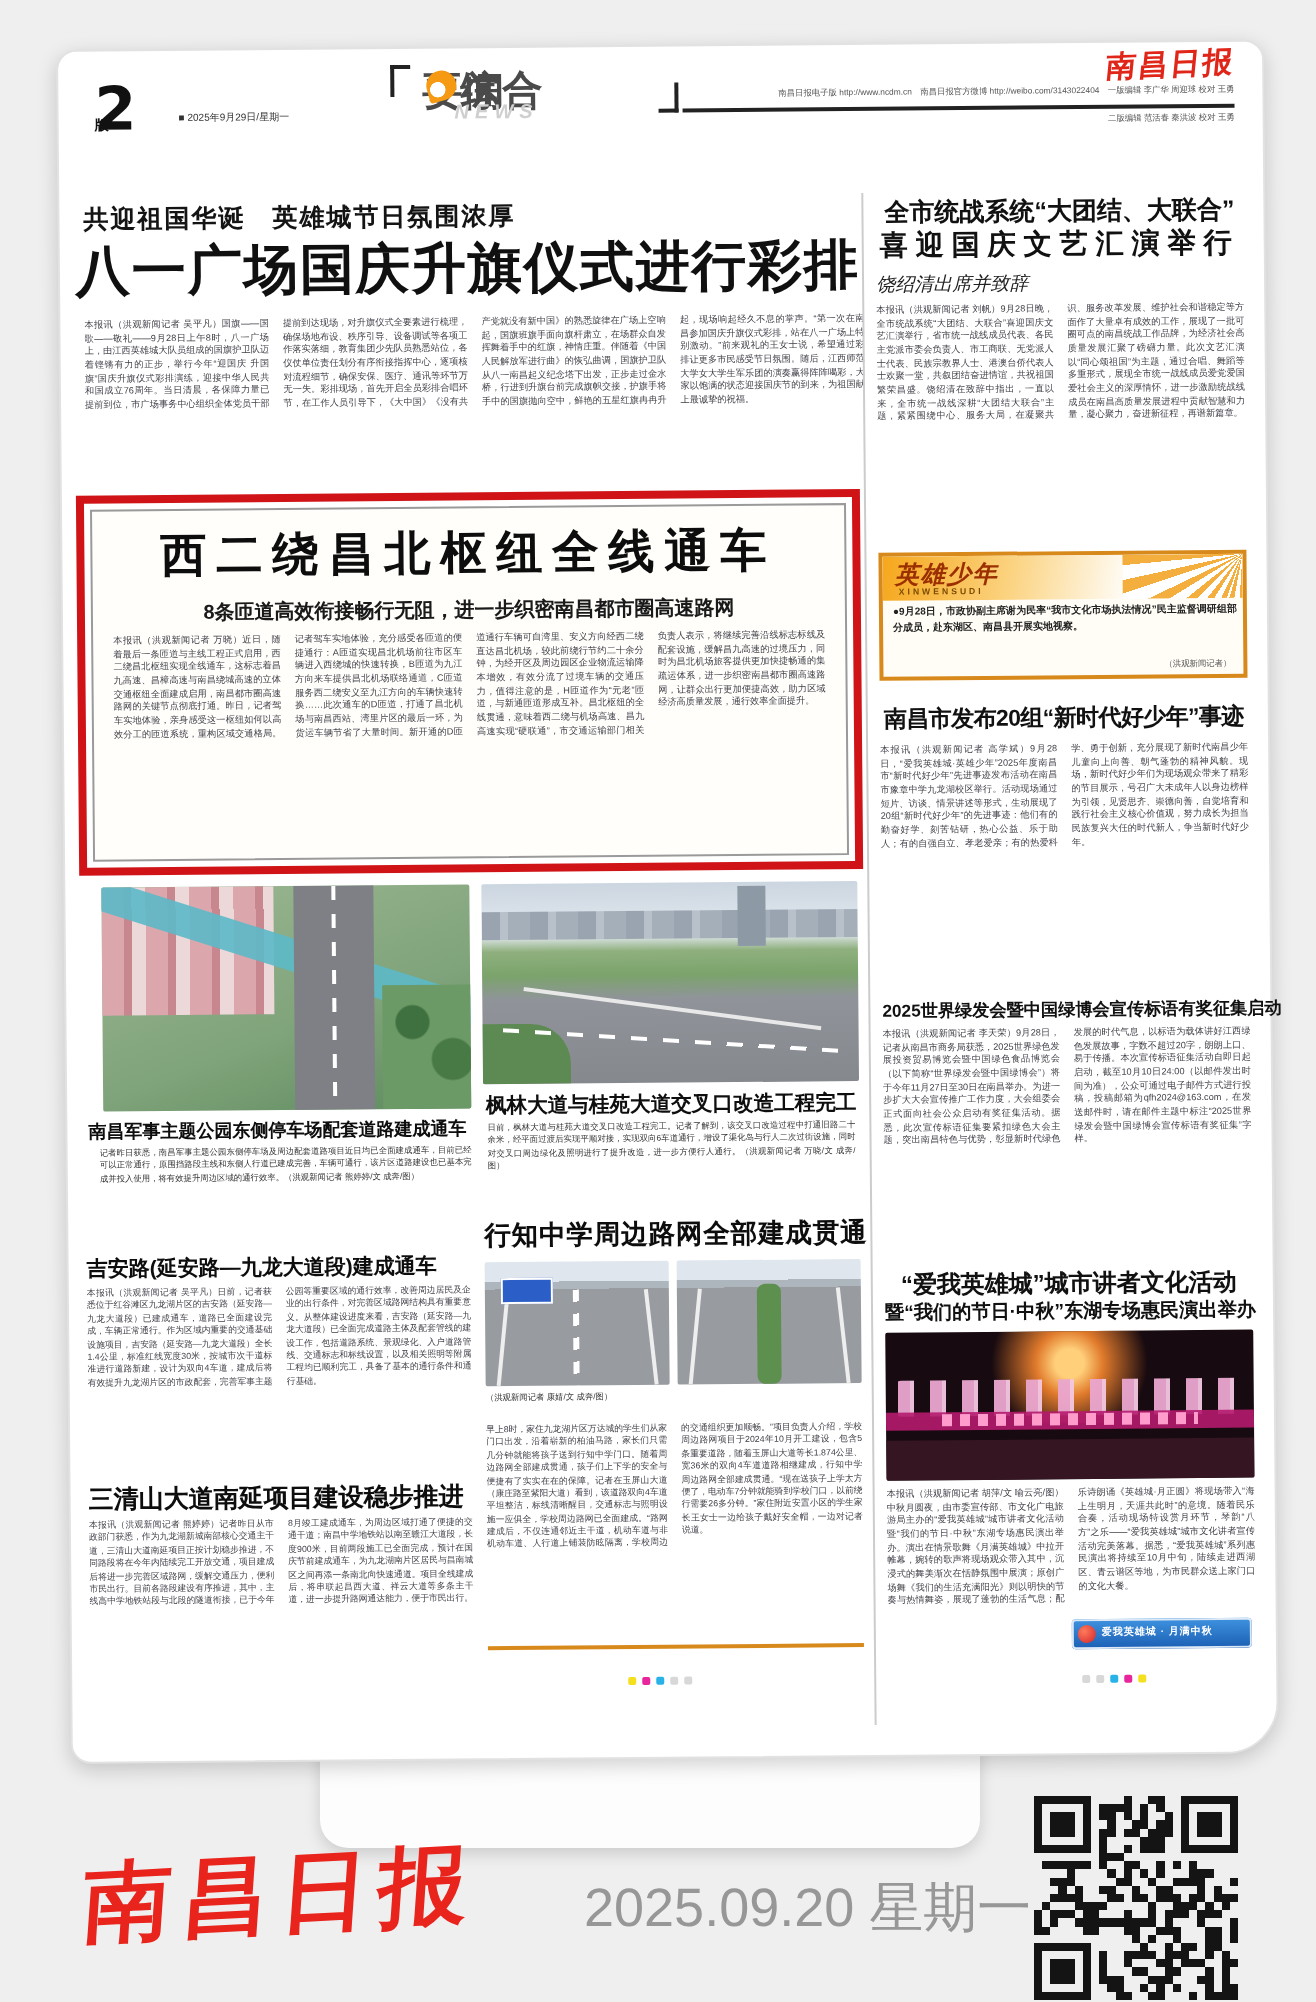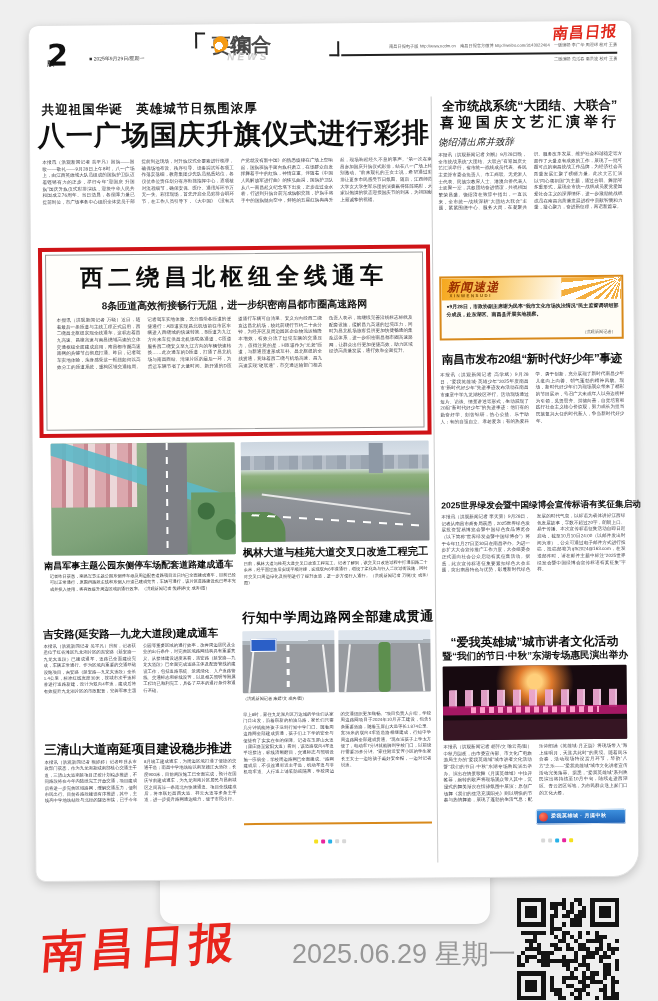--- a/index.html
+++ b/index.html
@@ -180,21 +180,21 @@
   <div class="vdiv"></div>
 
   <div class="tz-t1">全市统战系统“大团结、大联合”</div>
   <div class="tz-t2">喜迎国庆文艺汇演举行</div>
   <div class="tz-by">饶绍清出席并致辞</div>
   <div class="tz-b bodytxt cols2">本报讯（洪观新闻记者 刘帆）9月28日晚，全市统战系统“大团结、大联合”喜迎国庆文艺汇演举行，省市统一战线成员代表、各民主党派市委会负责人、市工商联、无党派人士代表、民族宗教界人士、港澳台侨代表人士欢聚一堂，共叙团结奋进情谊，共祝祖国繁荣昌盛。饶绍清在致辞中指出，一直以来，全市统一战线深耕“大团结大联合”主题，紧紧围绕中心、服务大局，在凝聚共识、服务改革发展、维护社会和谐稳定等方面作了大量卓有成效的工作，展现了一批可圈可点的南昌统战工作品牌，为经济社会高质量发展汇聚了磅礴力量。此次文艺汇演以“同心颂祖国”为主题，通过合唱、舞蹈等多重形式，展现全市统一战线成员爱党爱国爱社会主义的深厚情怀，进一步激励统战线成员在南昌高质量发展进程中贡献智慧和力量，凝心聚力，奋进新征程，再谱新篇章。</div>
 
   <div class="express">
     <div class="ex-head"></div>
     <div class="ex-rays"></div>
-    <div class="ex-title">新闻速递</div>
+    <div class="ex-title">英雄少年</div>
     <div class="ex-sub">XINWENSUDI</div>
     <div class="ex-item">●9月28日，市政协副主席谢为民率“我市文化市场执法情况”民主监督调研组部分成员，赴东湖区、南昌县开展实地视察。</div>
     <div class="ex-credit">（洪观新闻记者）</div>
   </div>
 
   <div class="hsn-t">南昌市发布20组“新时代好少年”事迹</div>
   <div class="hsn-b bodytxt cols2">本报讯（洪观新闻记者 高学斌）9月28日，“爱我英雄城·英雄少年”2025年度南昌市“新时代好少年”先进事迹发布活动在南昌市豫章中学九龙湖校区举行。活动现场通过短片、访谈、情景讲述等形式，生动展现了20组“新时代好少年”的先进事迹：他们有的勤奋好学、刻苦钻研，热心公益、乐于助人；有的自强自立、孝老爱亲；有的热爱科学、勇于创新，充分展现了新时代南昌少年儿童向上向善、朝气蓬勃的精神风貌。现场，新时代好少年们为现场观众带来了精彩的节目展示，号召广大未成年人以身边榜样为引领，见贤思齐、崇德向善，自觉培育和践行社会主义核心价值观，努力成长为担当民族复兴大任的时代新人，争当新时代好少年。</div>
 
   <div class="lfh-t">2025世界绿发会暨中国绿博会宣传标语有奖征集启动</div>
   <div class="lfh-b bodytxt cols2">本报讯（洪观新闻记者 李天荣）9月28日，记者从南昌市商务局获悉，2025世界绿色发展投资贸易博览会暨中国绿色食品博览会（以下简称“世界绿发会暨中国绿博会”）将于今年11月27日至30日在南昌举办。为进一步扩大大会宣传推广工作力度，大会组委会正式面向社会公众启动有奖征集活动。据悉，此次宣传标语征集要紧扣绿色大会主题，突出南昌特色与优势，彰显新时代绿色发展的时代气息，以标语为载体讲好江西绿色发展故事，字数不超过20字，朗朗上口、易于传播。本次宣传标语征集活动自即日起启动，截至10月10日24:00（以邮件发出时间为准），公众可通过电子邮件方式进行投稿，投稿邮箱为qfh2024@163.com，在发送邮件时，请在邮件主题中标注“2025世界绿发会暨中国绿博会宣传标语有奖征集”字样。</div>
@@ -262,21 +262,21 @@
     <div class="median"></div>
   </div>
   <div class="xz-credit">（洪观新闻记者 康婧/文 成奔/图）</div>
   <div class="xz-b bodytxt cols2">早上8时，家住九龙湖片区万达城的学生们从家门口出发，沿着崭新的柏油马路，家长们只需几分钟就能将孩子送到行知中学门口。随着周边路网全部建成贯通，孩子们上下学的安全与便捷有了实实在在的保障。记者在玉屏山大道（康庄路至紫阳大道）看到，该道路双向4车道平坦整洁，标线清晰醒目，交通标志与照明设施一应俱全，学校周边路网已全面建成。“路网建成后，不仅连通邻近主干道，机动车道与非机动车道、人行道上铺装防眩隔离，学校周边的交通组织更加顺畅。”项目负责人介绍，学校周边路网项目于2024年10月开工建设，包含5条重要道路，随着玉屏山大道等长1.874公里、宽36米的双向4车道道路相继建成，行知中学周边路网全部建成贯通。“现在送孩子上学太方便了，电动车7分钟就能骑到学校门口，以前绕行需要26多分钟。”家住附近安置小区的学生家长王女士一边给孩子戴好安全帽，一边对记者说道。</div>
   <div class="orange-rule"></div>
   <div class="regdots rd-mid" style="position:absolute;"><span class="c-y"></span><span class="c-m"></span><span class="c-c"></span><span class="c-g"></span><span class="c-g"></span></div>
 
 </div>
 
 <div class="abs bb-logo">南昌日报</div>
-<div class="abs bb-date">2025.06.29 星期一</div>
+<div class="abs bb-date">2025.09.20 星期一</div>
 <div class="abs qr"><svg width="102" height="102" viewBox="0 0 100 100" fill="#141414" shape-rendering="crispEdges">
       <path fill-rule="evenodd" d="M0,0h28v28h-28z M4,4v20h20v-20z"></path>
       <rect x="8" y="8" width="12" height="12"></rect>
       <path fill-rule="evenodd" d="M72,0h28v28h-28z M76,4v20h20v-20z"></path>
       <rect x="80" y="8" width="12" height="12"></rect>
       <path fill-rule="evenodd" d="M0,72h28v28h-28z M4,76v20h20v-20z"></path>
       <rect x="8" y="80" width="12" height="12"></rect>
       <rect x="44" y="0" width="4" height="4"></rect>
       <rect x="56" y="0" width="4" height="4"></rect>
       <rect x="60" y="0" width="4" height="4"></rect>

